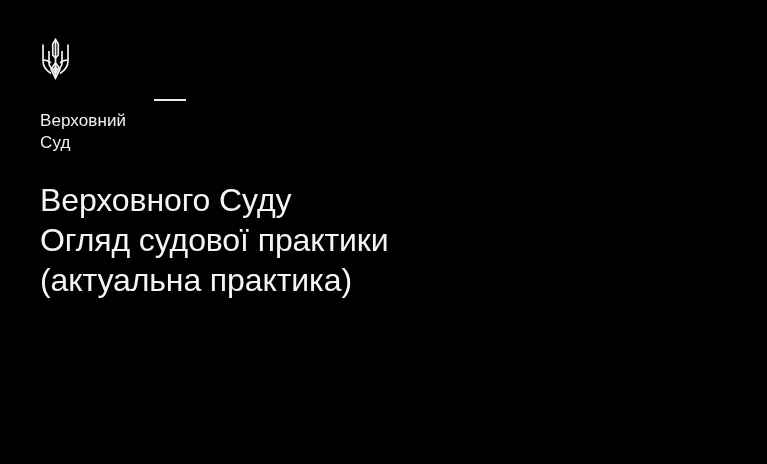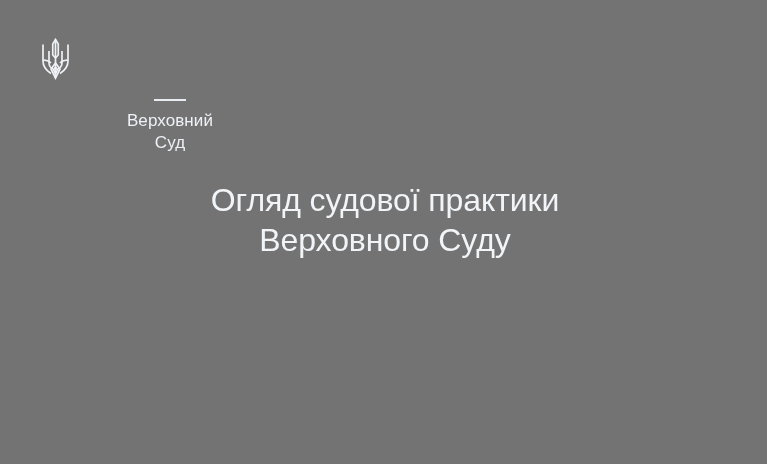--- a/index.html
+++ b/index.html
@@ -76,21 +76,21 @@
     letter-spacing: -0.1px;
   }
   .cover-title .tline {
     display: block;
     white-space: nowrap;
   }
 </style>
 </head>
 <body>
 
-<div class="cover" style="background: #737373; text-align: center;">
+<div class="cover" style="background: #000000;">
 
   <div class="brand">
 
     <span class="emblem">
       <svg viewBox="0 0 62 88" xmlns="http://www.w3.org/2000/svg" aria-hidden="true">
         <g fill="none" stroke="#eef1f5" stroke-width="3.4" stroke-linecap="butt" stroke-linejoin="miter">
 
           <path d="M31 3 L31 80"></path>
 
           <path d="M31 3 L25.5 12 L25.5 34 L31 40 L36.5 34 L36.5 12 Z"></path>
@@ -114,17 +114,18 @@
       </svg>
     </span>
 
     <hr class="brand-rule">
 
     <div class="wordmark">Верховний
 Суд</div>
   </div>
 
   <h1 class="cover-title">
+    <span class="tline">Верховного Суду</span>
     <span class="tline">Огляд судової практики</span>
-    <span class="tline">Верховного Суду</span>
+    <span class="tline">(актуальна практика)</span>
   </h1>
 
 </div>
 
 </body></html>

